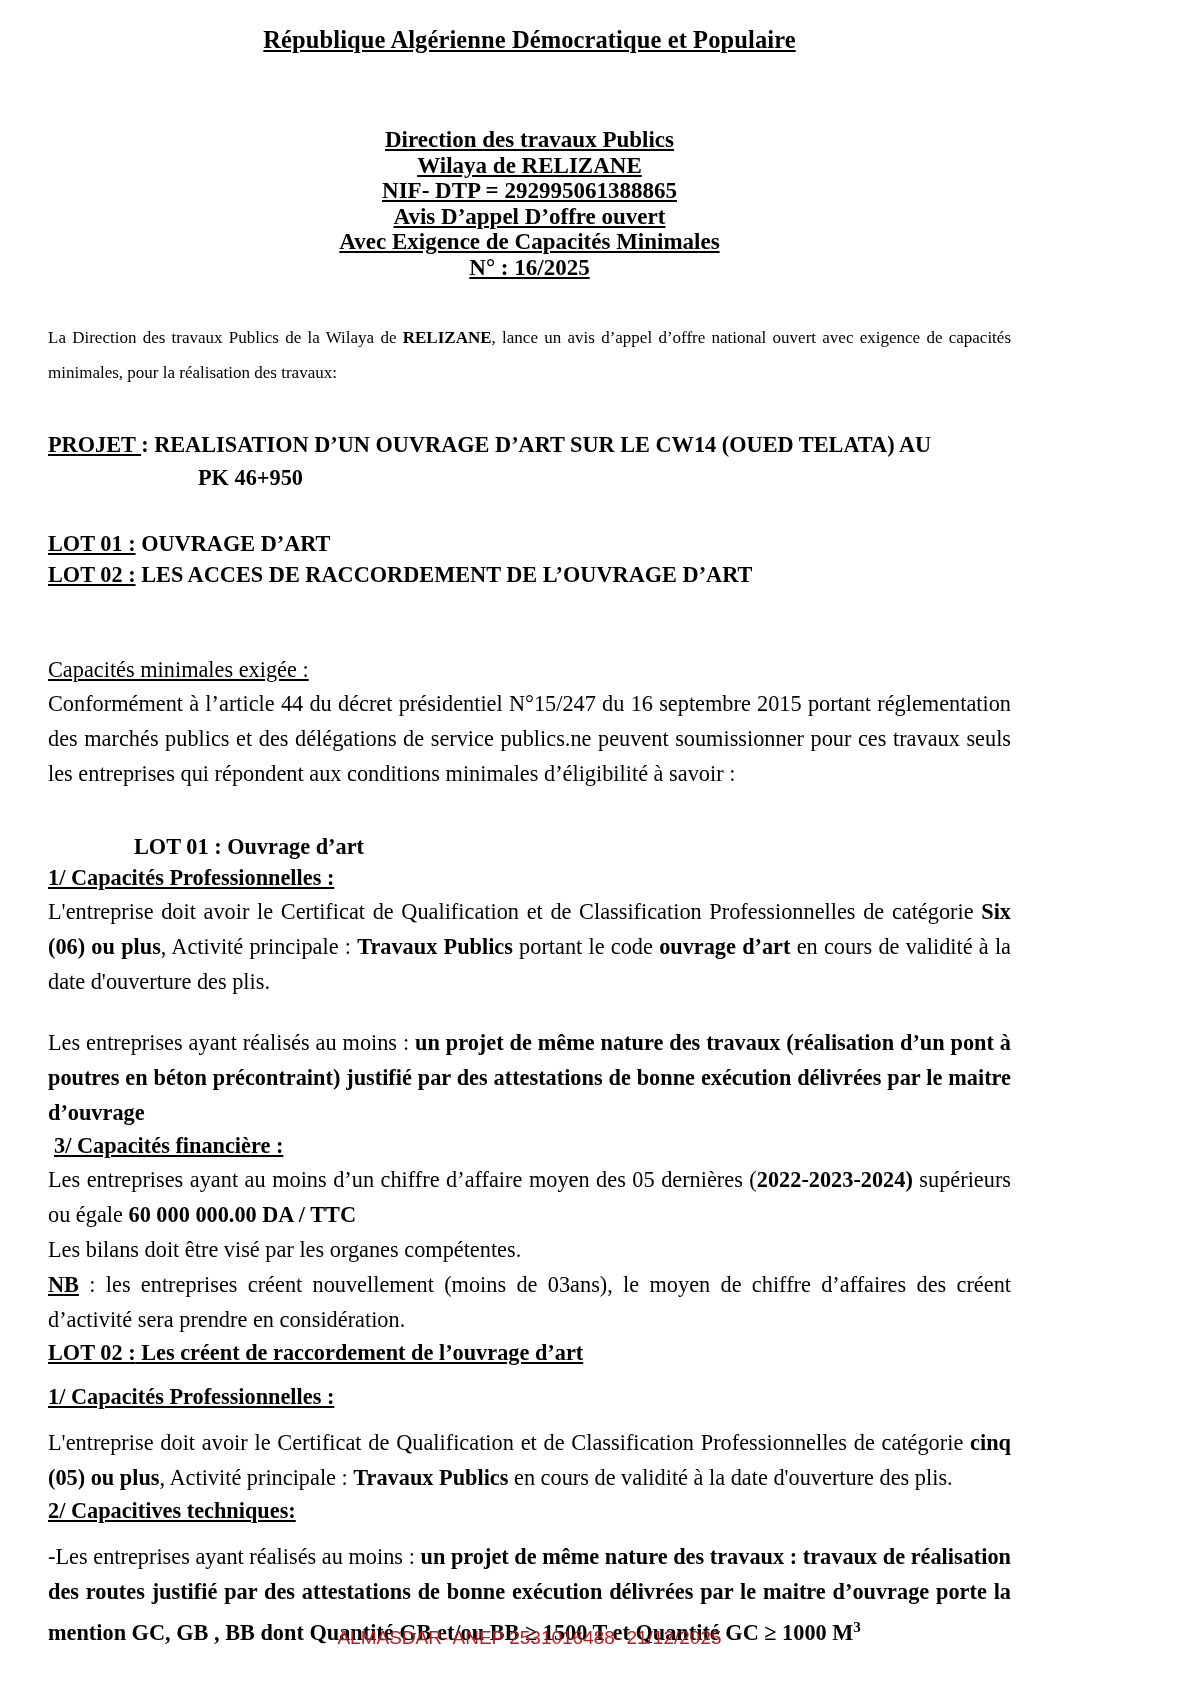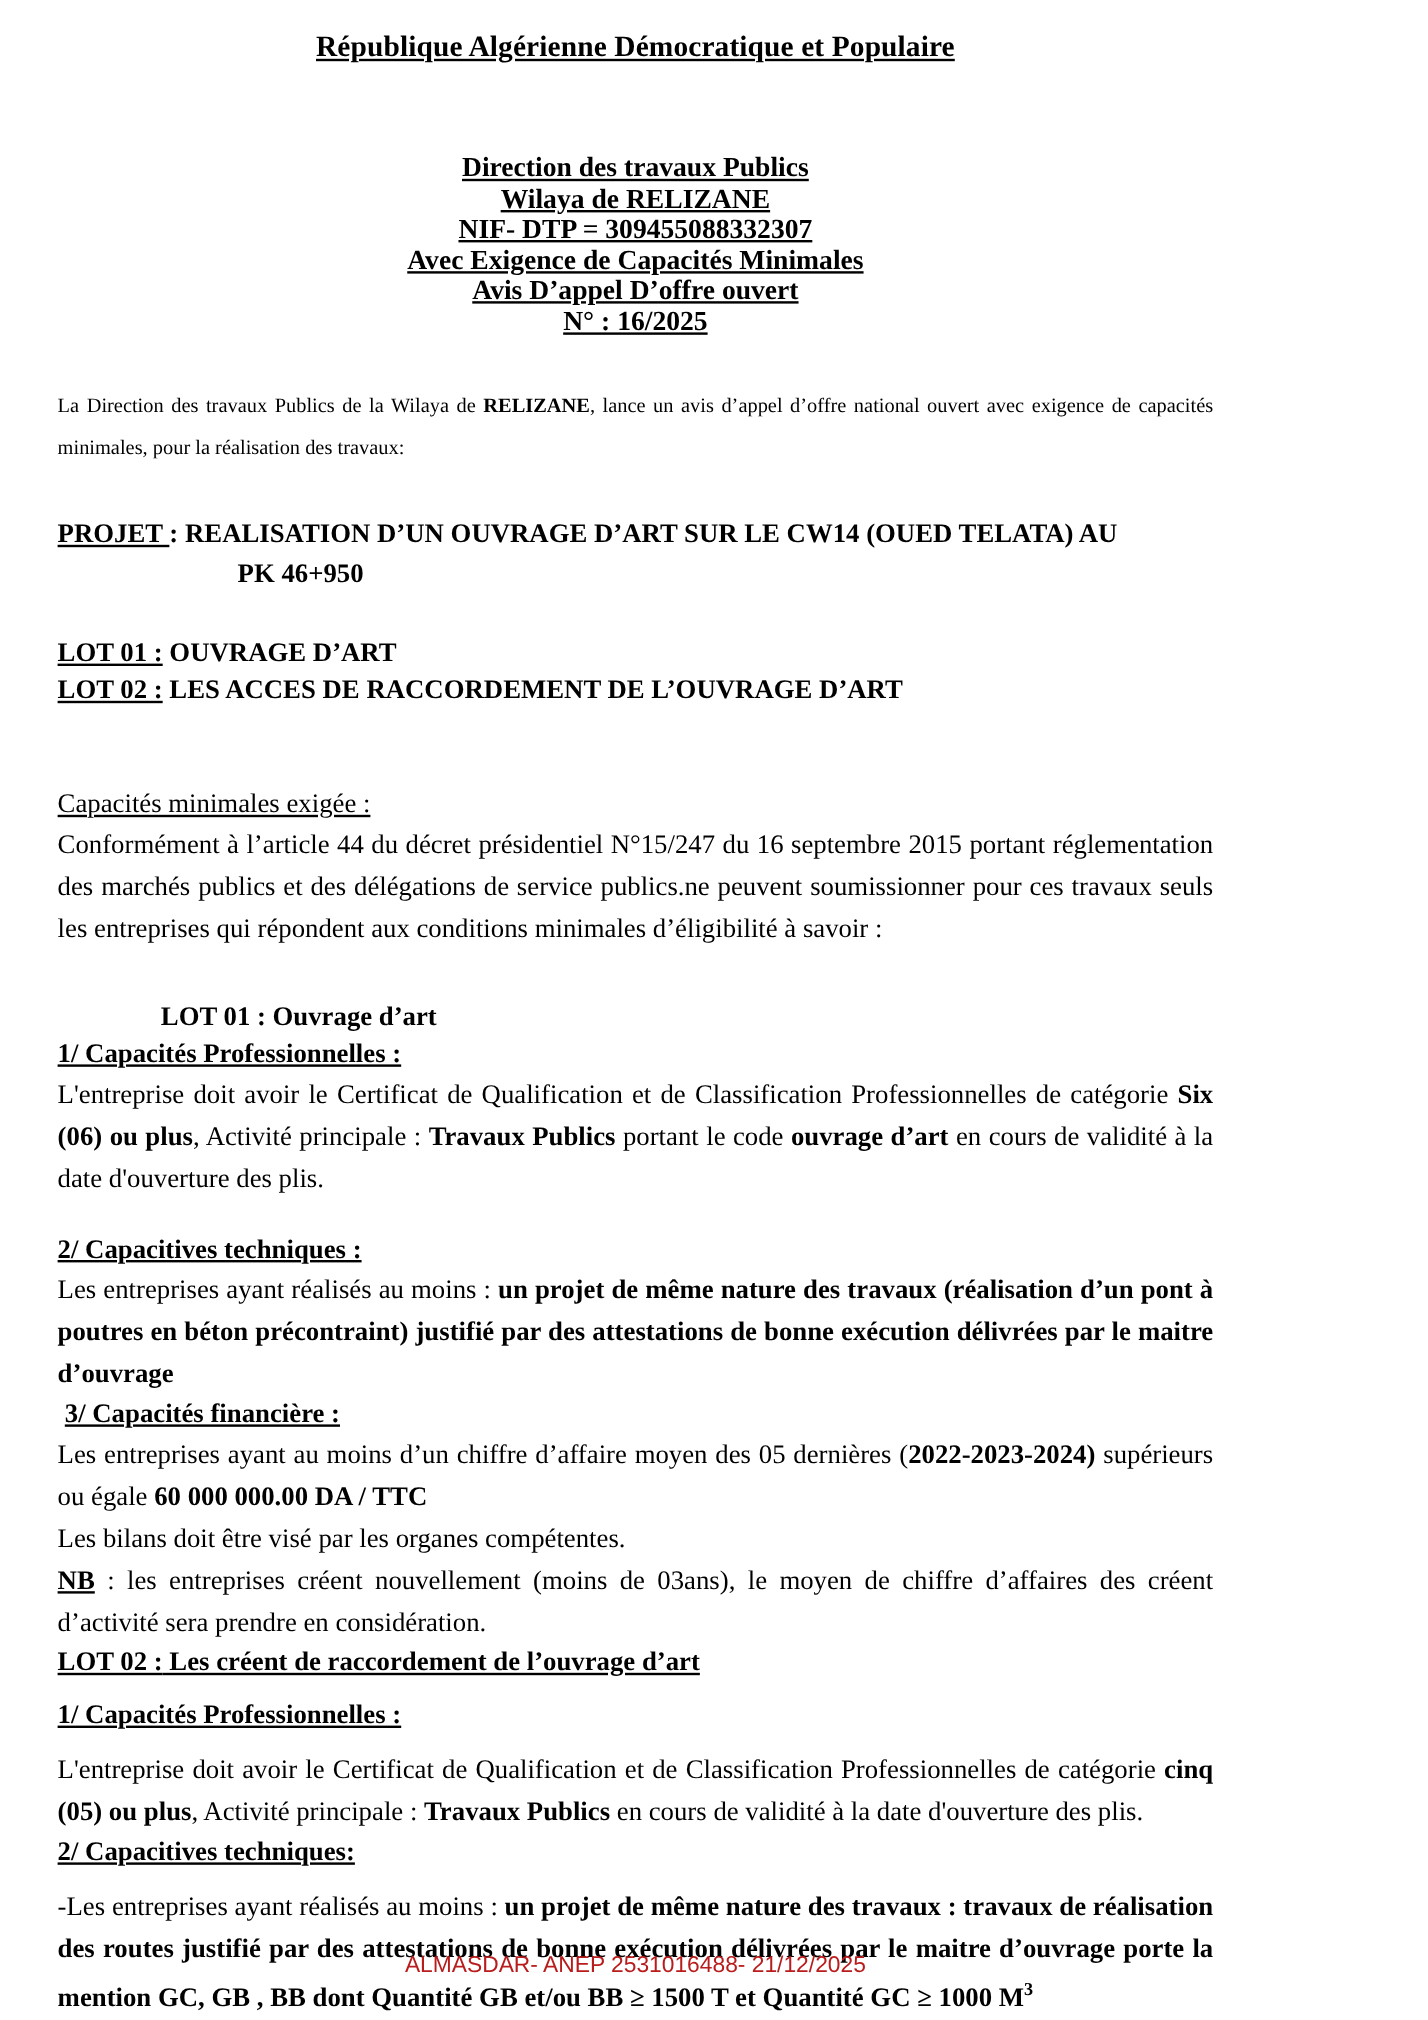--- a/index.html
+++ b/index.html
@@ -120,23 +120,23 @@
 
 <div class="page">
 
   <div class="nat-header">
     <span>République Algérienne Démocratique et Populaire</span>
   </div>
 
   <div class="admin-block">
     <div><span>Direction des travaux Publics</span></div>
     <div><span>Wilaya de RELIZANE</span></div>
-    <div><span>NIF- DTP = 309455088332307</span></div>
+    <div><span>NIF- DTP = 292995061388865</span></div>
+    <div><span>Avis D’appel D’offre ouvert</span></div>
     <div><span>Avec Exigence de Capacités Minimales</span></div>
-    <div><span>Avis D’appel D’offre ouvert</span></div>
     <div><span>N° : 16/2025</span></div>
   </div>
 
   <div class="para intro"><span>La Direction des travaux Publics de la Wilaya de </span><b>RELIZANE</b><span>, lance un avis d’appel d’offre national ouvert avec exigence de capacités minimales, pour la réalisation des travaux:</span></div>
 
   <div class="projet-block">
     <div><span class="u">PROJET  </span><span> : </span><span>REALISATION D’UN OUVRAGE D’ART SUR LE CW14 (OUED TELATA)  AU</span></div>
     <div class="projet-line2"><span>PK 46+950</span></div>
   </div>
 
@@ -152,23 +152,20 @@
 
   <div class="lot01-title">LOT 01 : Ouvrage d’art</div>
 
   <div class="sub-head">
     <span>1/ Capacités Professionnelles :</span>
   </div>
   <div class="cap-para"><span>L'entreprise doit avoir le Certificat de Qualification et de Classification Professionnelles de catégorie </span><b>Six (06) ou plus</b><span>, Activité principale : </span><b>Travaux Publics</b><span>  portant le code </span><b>ouvrage d’art</b><span> en cours de validité à la date d'ouverture des plis.</span></div>
 
   <div class="gap-md"></div>
 
-  <div class="sub-head">
-    <span>2/ Capacitives techniques :</span>
-  </div>
   <div class="cap-para"><span>Les entreprises ayant réalisés au moins : </span><b>un projet de même nature des travaux (réalisation d’un pont à poutres en béton précontraint) justifié par des attestations de bonne exécution délivrées par le maitre d’ouvrage</b></div>
 
   <div class="sub-head indent-sub">
     <span> 3/ Capacités financière :</span>
   </div>
   <div class="cap-para"><span>Les entreprises ayant au moins d’un chiffre d’affaire moyen des 05 dernières (</span><b>2022-2023-2024)</b><span> supérieurs ou égale   </span><b>60 000 000.00 DA / TTC</b></div>
   <div class="cap-para">Les bilans doit être visé par les organes compétentes.</div>
 
   <div class="cap-para"><b class="u">NB</b><span> : les entreprises créent nouvellement (moins de 03ans), le moyen de chiffre d’affaires des créent d’activité sera prendre en considération.</span></div>
 

